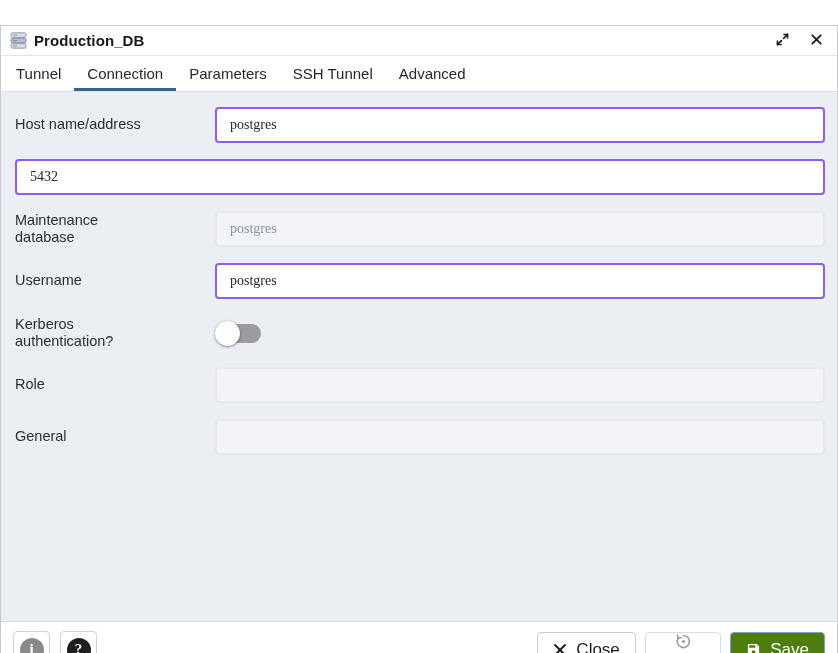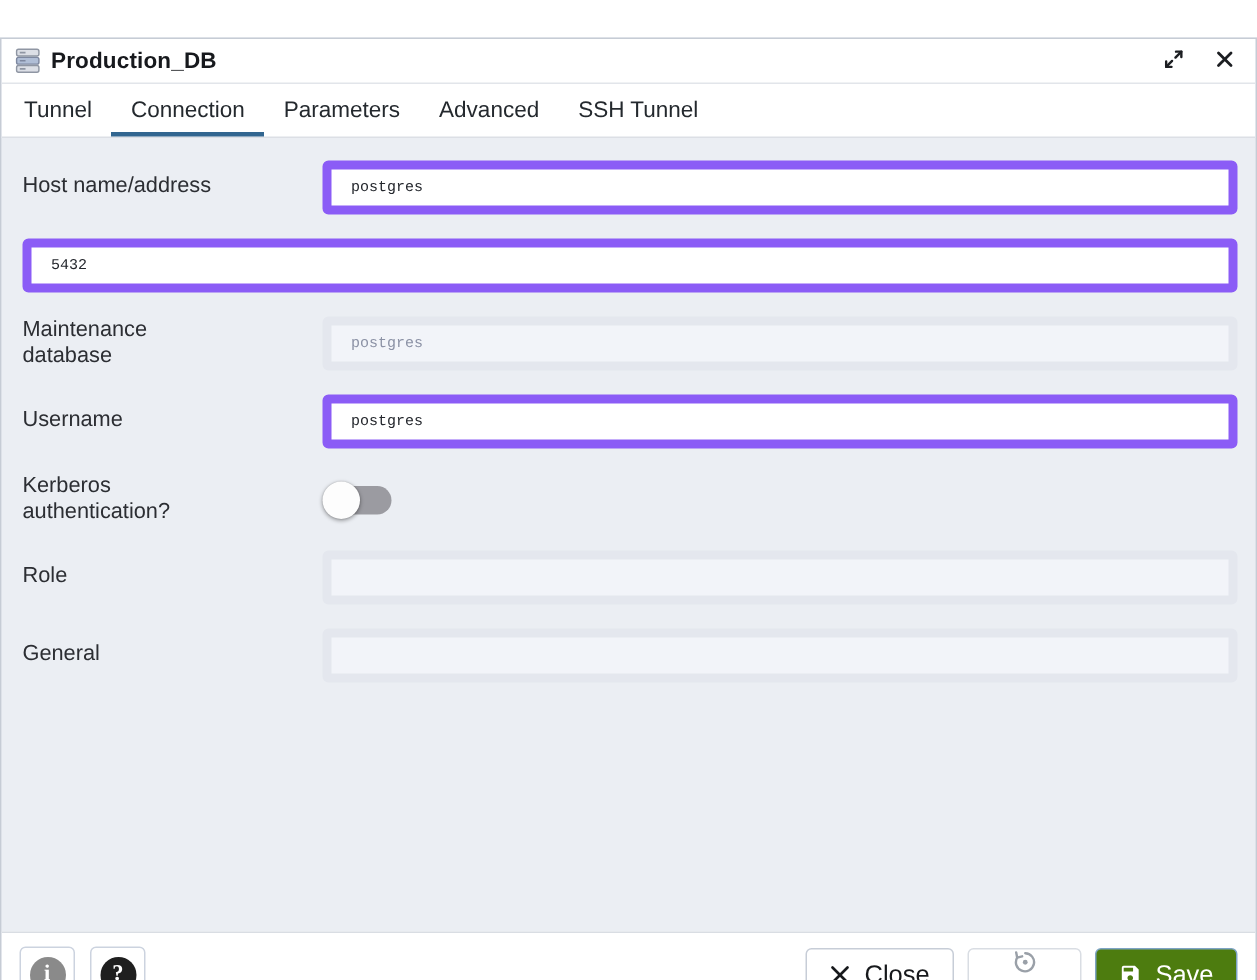--- a/index.html
+++ b/index.html
@@ -53,23 +53,23 @@
   }
   .row { display: flex; align-items: center; min-height: 36px; margin-bottom: 16px; }
   .lbl {
     width: 200px; padding-right: 62px;
     font-size: 14.5px; color: #2c2e33; line-height: 1.18;
     flex: 0 0 auto;
   }
   .ctl { flex: 1 1 auto; }
   .input {
     width: 100%; height: 36px;
-    border: 6px solid #8b5cf6; border-radius: 4px;
+    border: 2px solid #8b5cf6; border-radius: 4px;
     background: #fff; color: #23262c;
-    font-size: 10px; font-family: Liberation Mono, monospace;
+    font-size: 14px; font-family: Liberation Serif, serif;
     padding: 0 13px; outline: none;
   }
   .input.dim {
     background: #f2f4f9;
     border-color: #e4e7ee;
     color: #8b91a5;
   }
   
   .toggle { position: relative; width: 46px; height: 25px; cursor: pointer; }
   .toggle .track {
@@ -150,22 +150,22 @@
           </svg>
         </span>
       </button>
     </span>
   </div>
 
   <div class="tabbar">
     <button class="tab">Tunnel</button>
     <button class="tab active">Connection</button>
     <button class="tab">Parameters</button>
+    <button class="tab">SSH Tunnel</button>
     <button class="tab">Advanced</button>
-    <button class="tab">SSH Tunnel</button>
   </div>
 
   <div class="content">
 
     <div class="row">
       <label class="lbl">Host name/address</label>
       <div class="ctl">
         <input class="input" value="postgres" style="">
       </div>
     </div>

